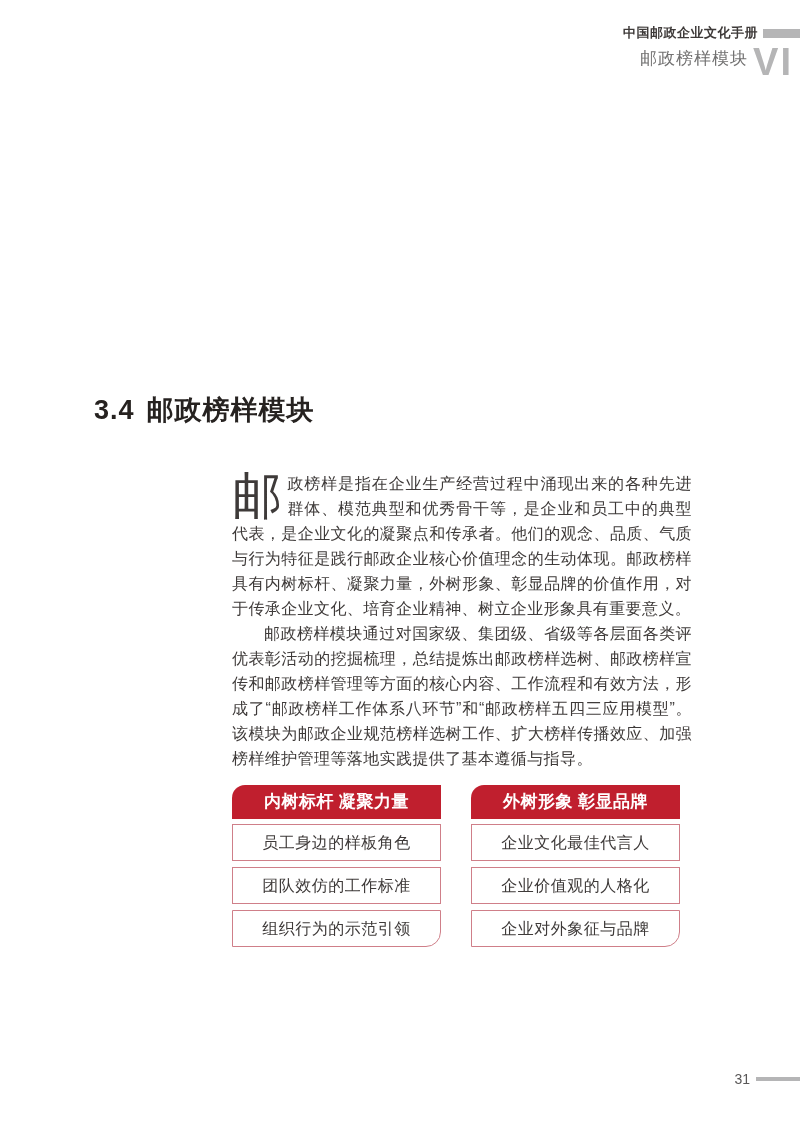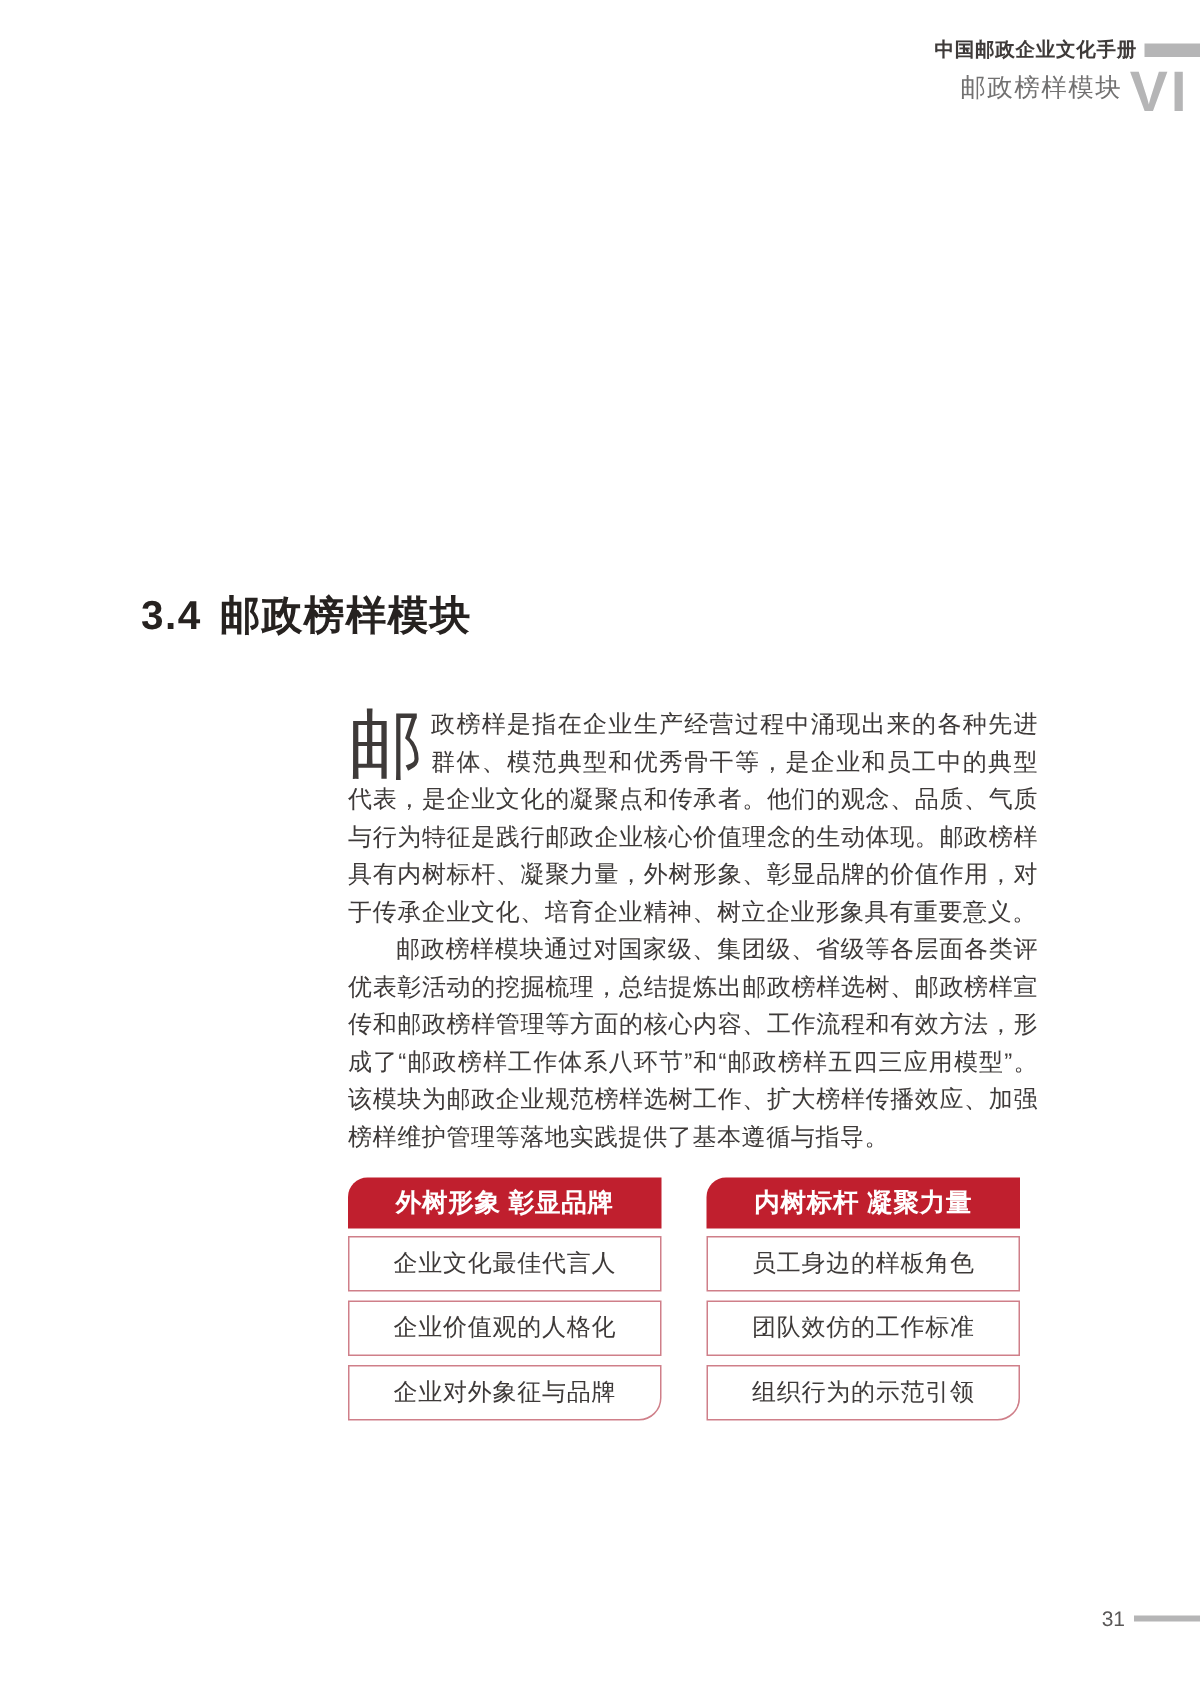--- a/index.html
+++ b/index.html
@@ -173,31 +173,31 @@
 
   <h1 class="section-title"><span class="sec-num">3.4</span><span class="sec-label">邮政榜样模块</span></h1>
 
   <div class="body-text">
     <p class="para1"><span class="dropcap">邮</span><span>政榜样是指在企业生产经营过程中涌现出来的各种先进群体、模范典型和优秀骨干等，是企业和员工中的典型代表，是企业文化的凝聚点和传承者。他们的观念、品质、气质与行为特征是践行邮政企业核心价值理念的生动体现。邮政榜样具有内树标杆、凝聚力量，外树形象、彰显品牌的价值作用，对于传承企业文化、培育企业精神、树立企业形象具有重要意义。</span></p>
     <p class="para2">邮政榜样模块通过对国家级、集团级、省级等各层面各类评优表彰活动的挖掘梳理，总结提炼出邮政榜样选树、邮政榜样宣传和邮政榜样管理等方面的核心内容、工作流程和有效方法，形成了“邮政榜样工作体系八环节”和“邮政榜样五四三应用模型”。该模块为邮政企业规范榜样选树工作、扩大榜样传播效应、加强榜样维护管理等落地实践提供了基本遵循与指导。</p>
   </div>
 
   <div class="diagram">
     <div class="diag-col">
+      <div class="diag-header">内树标杆 凝聚力量</div>
+      <div class="diag-item">员工身边的样板角色</div>
+      <div class="diag-item">团队效仿的工作标准</div>
+      <div class="diag-item last">组织行为的示范引领</div>
+    </div>
+    <div class="diag-col">
       <div class="diag-header">外树形象 彰显品牌</div>
       <div class="diag-item">企业文化最佳代言人</div>
       <div class="diag-item">企业价值观的人格化</div>
       <div class="diag-item last">企业对外象征与品牌</div>
     </div>
-    <div class="diag-col">
-      <div class="diag-header">内树标杆 凝聚力量</div>
-      <div class="diag-item">员工身边的样板角色</div>
-      <div class="diag-item">团队效仿的工作标准</div>
-      <div class="diag-item last">组织行为的示范引领</div>
-    </div>
   </div>
 
   <div class="footer">
     <span class="page-num">31</span>
     <span class="footer-bar"></span>
   </div>
 
 </div>
 
 </body></html>

